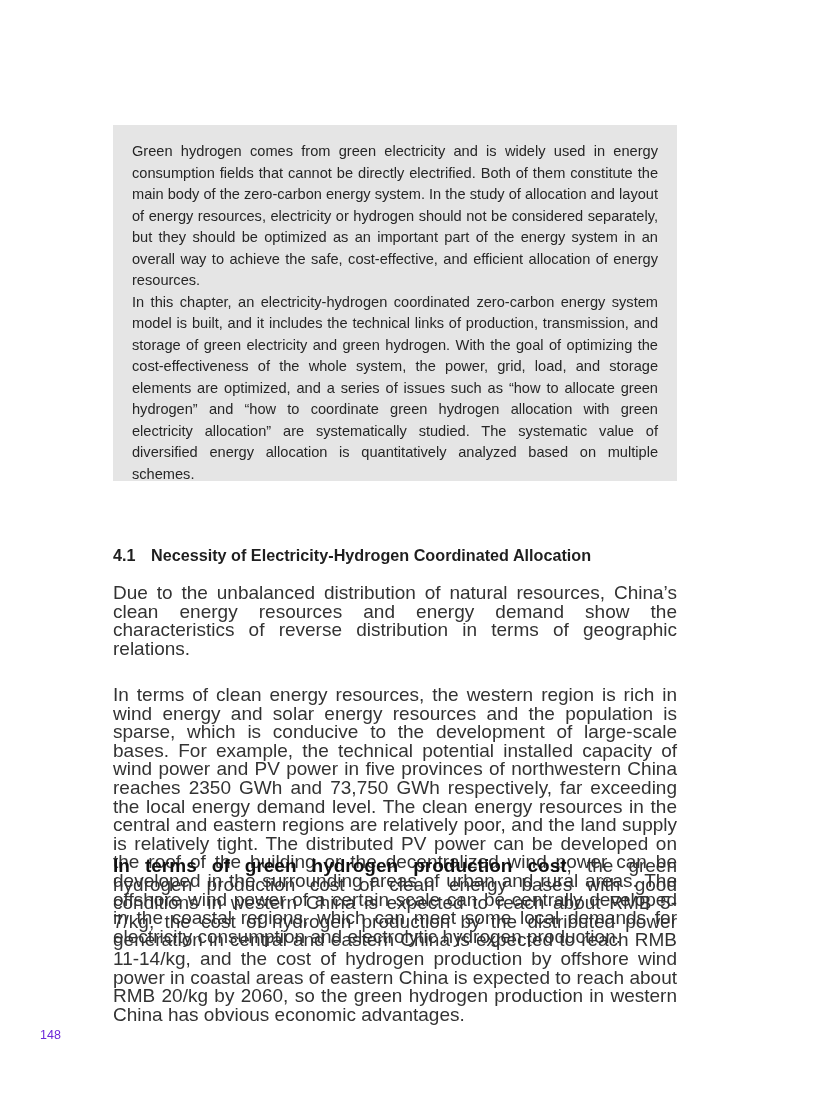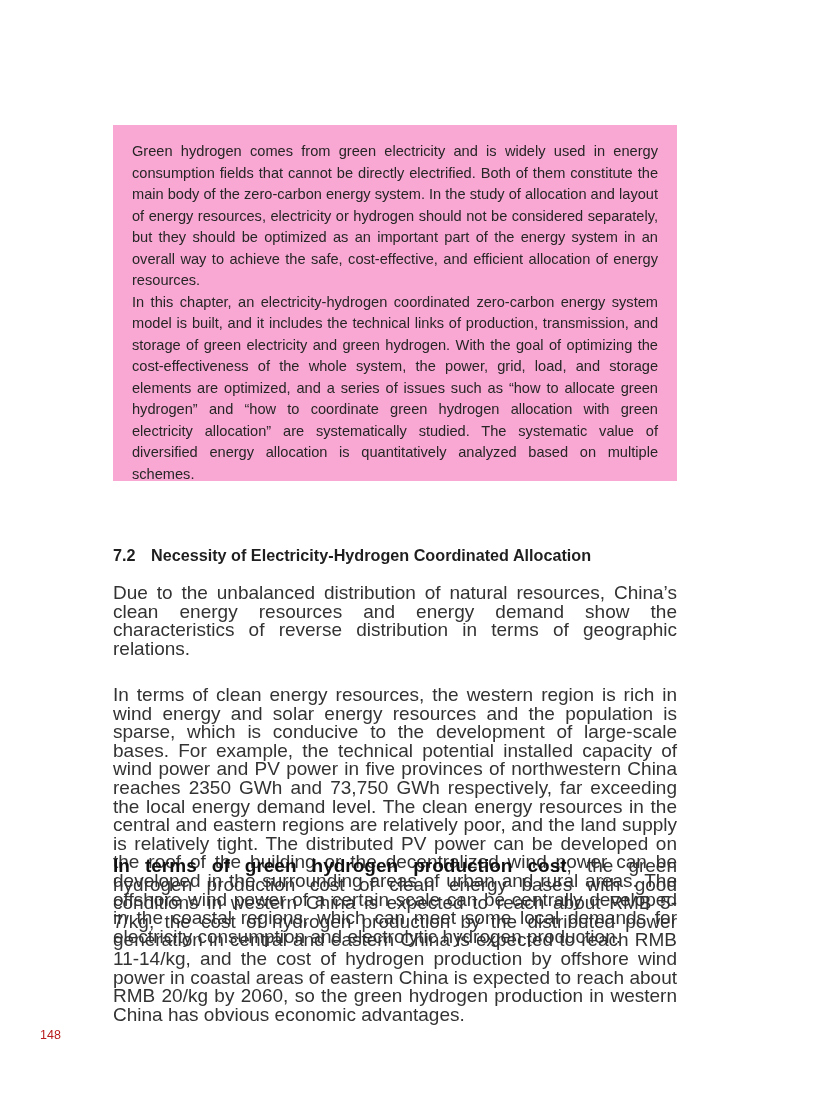--- a/index.html
+++ b/index.html
@@ -61,33 +61,33 @@
       color: #111111;
     }
     #para-1 { top: 584px; }
     #para-2 { top: 686px; }
     #para-3 { top: 857px; }
     .page-number {
       position: absolute;
       left: 40px;
       top: 1028px;
       font-size: 12.5px;
-      color: #b91c1c;
+      color: #6d28d9;
     }
   </style>
 </head>
 <body>
 
-<div class="summary-box" style="background: #f9a8d4;">
+<div class="summary-box" style="background: #e5e5e5;">
   <p>Green hydrogen comes from green electricity and is widely used in energy consumption fields that cannot be directly electrified. Both of them constitute the main body of the zero-carbon energy system. In the study of allocation and layout of energy resources, electricity or hydrogen should not be considered separately, but they should be optimized as an important part of the energy system in an overall way to achieve the safe, cost-effective, and efficient allocation of energy resources.</p>
   <p>In this chapter, an electricity-hydrogen coordinated zero-carbon energy system model is built, and it includes the technical links of production, transmission, and storage of green electricity and green hydrogen. With the goal of optimizing the cost-effectiveness of the whole system, the power, grid, load, and storage elements are optimized, and a series of issues such as “how to allocate green hydrogen” and “how to coordinate green hydrogen allocation with green electricity allocation” are systematically studied. The systematic value of diversified energy allocation is quantitatively analyzed based on multiple schemes.</p>
 </div>
 
 <h2 class="section-heading">
-  <span class="num">7.2</span><span>Necessity of Electricity-Hydrogen Coordinated Allocation</span>
+  <span class="num">4.1</span><span>Necessity of Electricity-Hydrogen Coordinated Allocation</span>
 </h2>
 
 <p class="body-para" id="para-1">
   <span>Due to the unbalanced distribution of natural resources, China’s clean energy resources and energy demand show the characteristics of reverse distribution in terms of geographic relations.</span>
 </p>
 
 <p class="body-para" id="para-2">
   <span>In terms of clean energy resources, the western region is rich in wind energy and solar energy resources and the population is sparse, which is conducive to the development of large-scale bases. For example, the technical potential installed capacity of wind power and PV power in five provinces of northwestern China reaches 2350 GWh and 73,750 GWh respectively, far exceeding the local energy demand level. The clean energy resources in the central and eastern regions are relatively poor, and the land supply is relatively tight. The distributed PV power can be developed on the roof of the building or the decentralized wind power can be developed in the surrounding areas of urban and rural areas. The offshore wind power of a certain scale can be centrally developed in the coastal regions, which can meet some local demands for electricity consumption and electrolytic hydrogen production.</span>
 </p>
 

